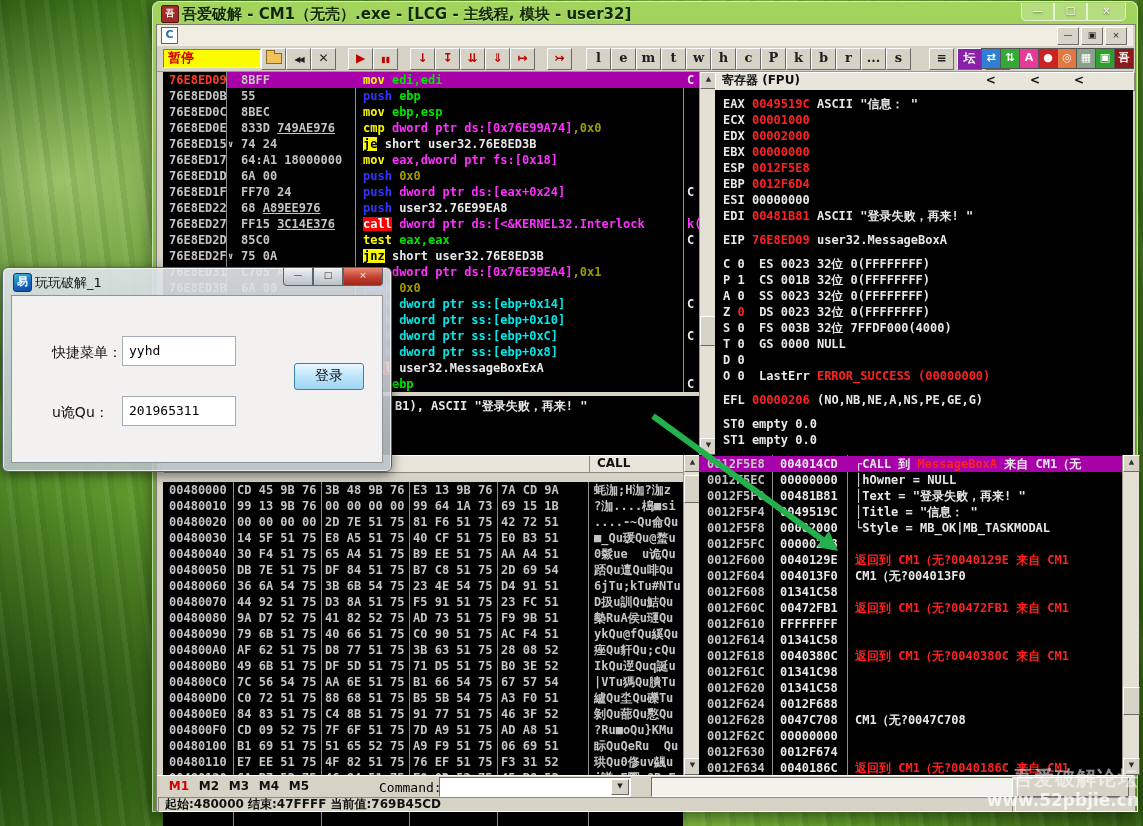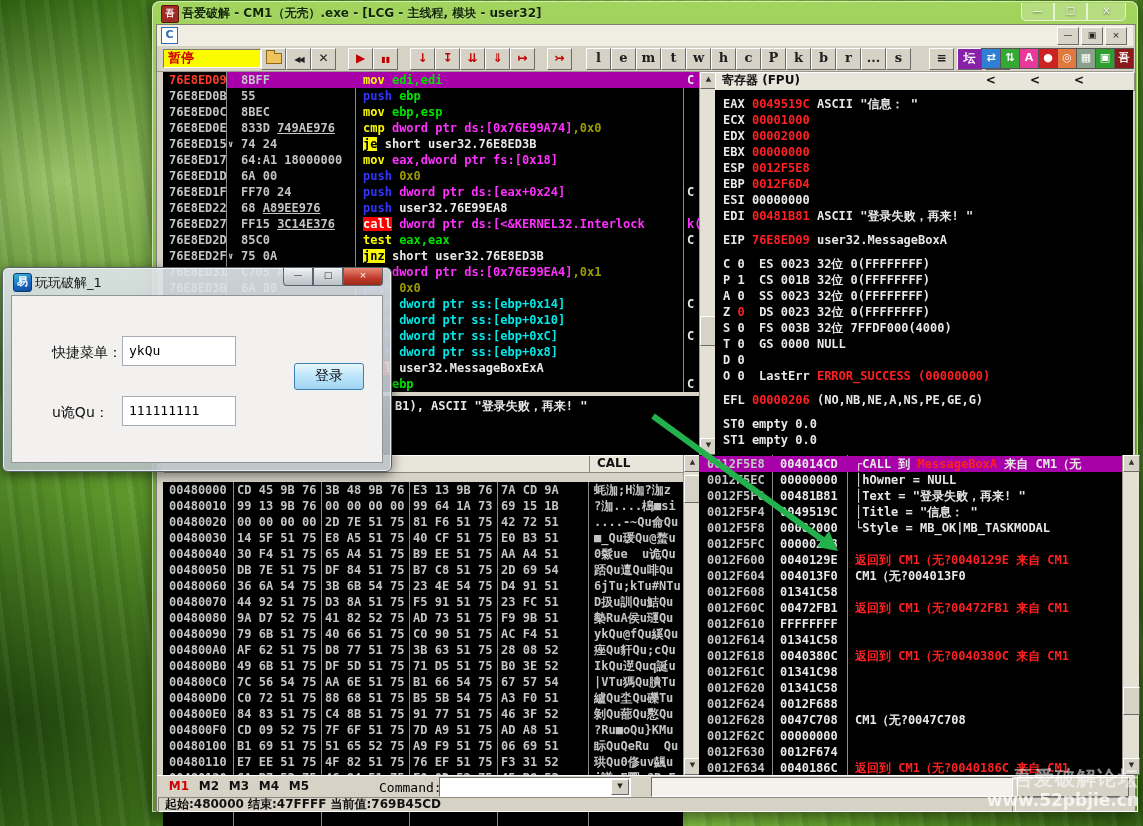--- a/index.html
+++ b/index.html
@@ -13,21 +13,21 @@
       linear-gradient(100deg,#2e5f12 0%,#4e8a20 22%,#79b43a 45%,#8fc94b 58%,#5d9a28 78%,#335f12 100%);
   }
   .blades{position:absolute;inset:0;z-index:0;
     background:repeating-linear-gradient(83deg, rgba(255,255,255,.05) 0 5px, rgba(20,60,8,.09) 5px 11px, transparent 11px 24px);}
   .abs{position:absolute}
   .mono{font-family:"DejaVu Sans Mono",monospace;font-weight:700;font-size:12px;line-height:16px;white-space:pre}
   
   .main-win{left:152px;top:1px;width:986px;height:811px;border-radius:8px 8px 0 0;
     background:linear-gradient(180deg,#a3d45e,#6ca832 60%,#588f27);
     box-shadow:inset 0 0 0 1px rgba(255,255,255,.55), 0 4px 18px rgba(0,0,0,.55);z-index:1}
-  .title-text{left:30px;top:4px;font-size:12px;color:#102802;font-weight:700;text-shadow:0 1px 1px rgba(255,255,255,.4)}
+  .title-text{left:30px;top:4px;font-size:15px;color:#102802;font-weight:700;text-shadow:0 1px 1px rgba(255,255,255,.4)}
   .app-icon{left:9px;top:4px;width:16px;height:16px;background:#9e2b25;border:1px solid #5e120f;border-radius:2px;
     color:#fff;font-size:9px;font-weight:700;text-align:center;line-height:15px}
   .win-btns{right:12px;top:2px;display:flex}
   .win-btn{width:31px;height:17px;background:rgba(255,255,255,.22);border:1px solid rgba(255,255,255,.65);
     border-top:none;color:#fff;font-size:10px;text-align:center;line-height:15px;text-shadow:0 1px 2px rgba(0,0,0,.6)}
   .win-btn:first-child{border-radius:0 0 0 5px}
   .win-btn:last-child{border-radius:0 0 5px 0;width:37px}
   .client{left:156px;top:24px;width:978px;height:786px;background:#d6d2c6;border:1px solid #7e7e74;z-index:1}
   
   .menubar{left:157px;top:25px;width:976px;height:21px;background:#f0ede3;border-bottom:1px solid #b9b5a9;z-index:2;display:flex;align-items:center}
@@ -240,24 +240,24 @@
 <div class="abs dialog">
   <div class="dlg-icon">易</div>
   <div class="dlg-title">玩玩破解_1</div>
   <div class="dlg-btns">
     <div class="dlg-btn">—</div>
     <div class="dlg-btn">□</div>
     <div class="dlg-btn close">×</div>
   </div>
   <div class="dlg-client">
     <div class="dlg-label" style="left:40px;top:48px">快捷菜单：</div>
-    <div class="dlg-input" style="left:110px;top:40px;width:106px;height:28px">ykQu</div>
+    <div class="dlg-input" style="left:110px;top:40px;width:106px;height:28px">yyhd</div>
     <div class="dlg-loginbtn" style="left:282px;top:67px">登录</div>
     <div class="dlg-label" style="left:40px;top:108px">u诡Qu：</div>
-    <div class="dlg-input" style="left:110px;top:100px;width:106px;height:28px">111111111</div>
+    <div class="dlg-input" style="left:110px;top:100px;width:106px;height:28px">201965311</div>
   </div>
 </div>
 
 <svg class="anno" width="1143" height="826">
   <line x1="653" y1="416" x2="823" y2="540" stroke="#23b14d" stroke-width="6"></line>
   <polygon points="838,551 817,547 829,531" fill="#23b14d"></polygon>
 </svg>
 
 <div class="abs watermark1">吾爱破解论坛</div>
 <div class="abs watermark2">www.52pbjie.cn</div>

